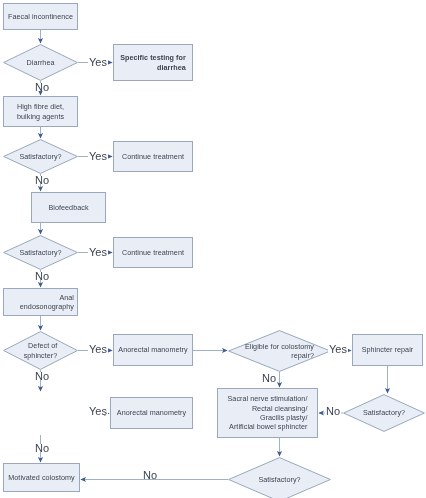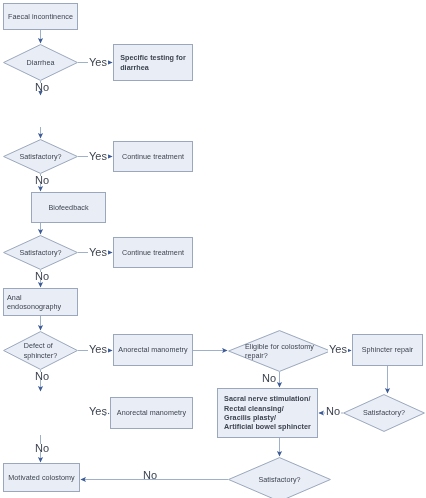--- a/index.html
+++ b/index.html
@@ -23,21 +23,21 @@
     top: 0;
     width: 426px;
     height: 498px;
   }
   .node {
     position: absolute;
     box-sizing: border-box;
     display: flex;
     align-items: center;
     justify-content: center;
-    text-align: left;
+    text-align: right;
     color: #3d4450;
     font-size: 7.2px;
     line-height: 9.4px;
     letter-spacing: 0.05px;
     z-index: 3;
   }
   .box {
     background: #e9edf5;
     border: 1px solid #9aa7bd;
   }
@@ -139,20 +139,24 @@
       <polygon points="37.5,0.6 74.4,18.5 37.5,36.4 0.6,18.5" fill="#e9edf5" stroke="#9aa7bd" stroke-width="1"></polygon>
     </svg>
     <span class="lbl">Diarrhea</span>
   </div>
 
   <div class="node box" style="left:113px;top:44px;width:80px;height:37px;font-weight:bold;">
     <span class="lbl">Specific testing for
 diarrhea</span>
   </div>
 
+  <div class="node box" style="left:3px;top:96px;width:75px;height:31px;">
+    <span class="lbl">High fibre diet,
+bulking agents</span>
+  </div>
 
   <div class="node diamond" style="left:3px;top:139px;width:75px;height:35px;">
     <svg class="dshape" viewBox="0 0 75 35" preserveAspectRatio="none">
       <polygon points="37.5,0.6 74.4,17.5 37.5,34.4 0.6,17.5" fill="#e9edf5" stroke="#9aa7bd" stroke-width="1"></polygon>
     </svg>
     <span class="lbl">Satisfactory?</span>
   </div>
 
   <div class="node box" style="left:113px;top:141px;width:80px;height:31px;">
     <span class="lbl">Continue treatment</span>
@@ -199,21 +203,21 @@
 
   <div class="node box" style="left:352px;top:334px;width:71px;height:32px;">
     <span class="lbl">Sphincter repair</span>
   </div>
 
 
   <div class="node box" style="left:110px;top:397px;width:83px;height:32px;">
     <span class="lbl">Anorectal manometry</span>
   </div>
 
-  <div class="node box" style="left:217px;top:388px;width:101px;height:50px;font-weight:bold;">
+  <div class="node box" style="left:217px;top:388px;width:101px;height:50px;">
     <span class="lbl">Sacral nerve stimulation/
 Rectal cleansing/
 Gracilis plasty/
 Artificial bowel sphincter</span>
   </div>
 
   <div class="node diamond" style="left:343px;top:394px;width:82px;height:38px;">
     <svg class="dshape" viewBox="0 0 82 38" preserveAspectRatio="none">
       <polygon points="41,0.6 81.4,19 41,37.4 0.6,19" fill="#e9edf5" stroke="#9aa7bd" stroke-width="1"></polygon>
     </svg>

